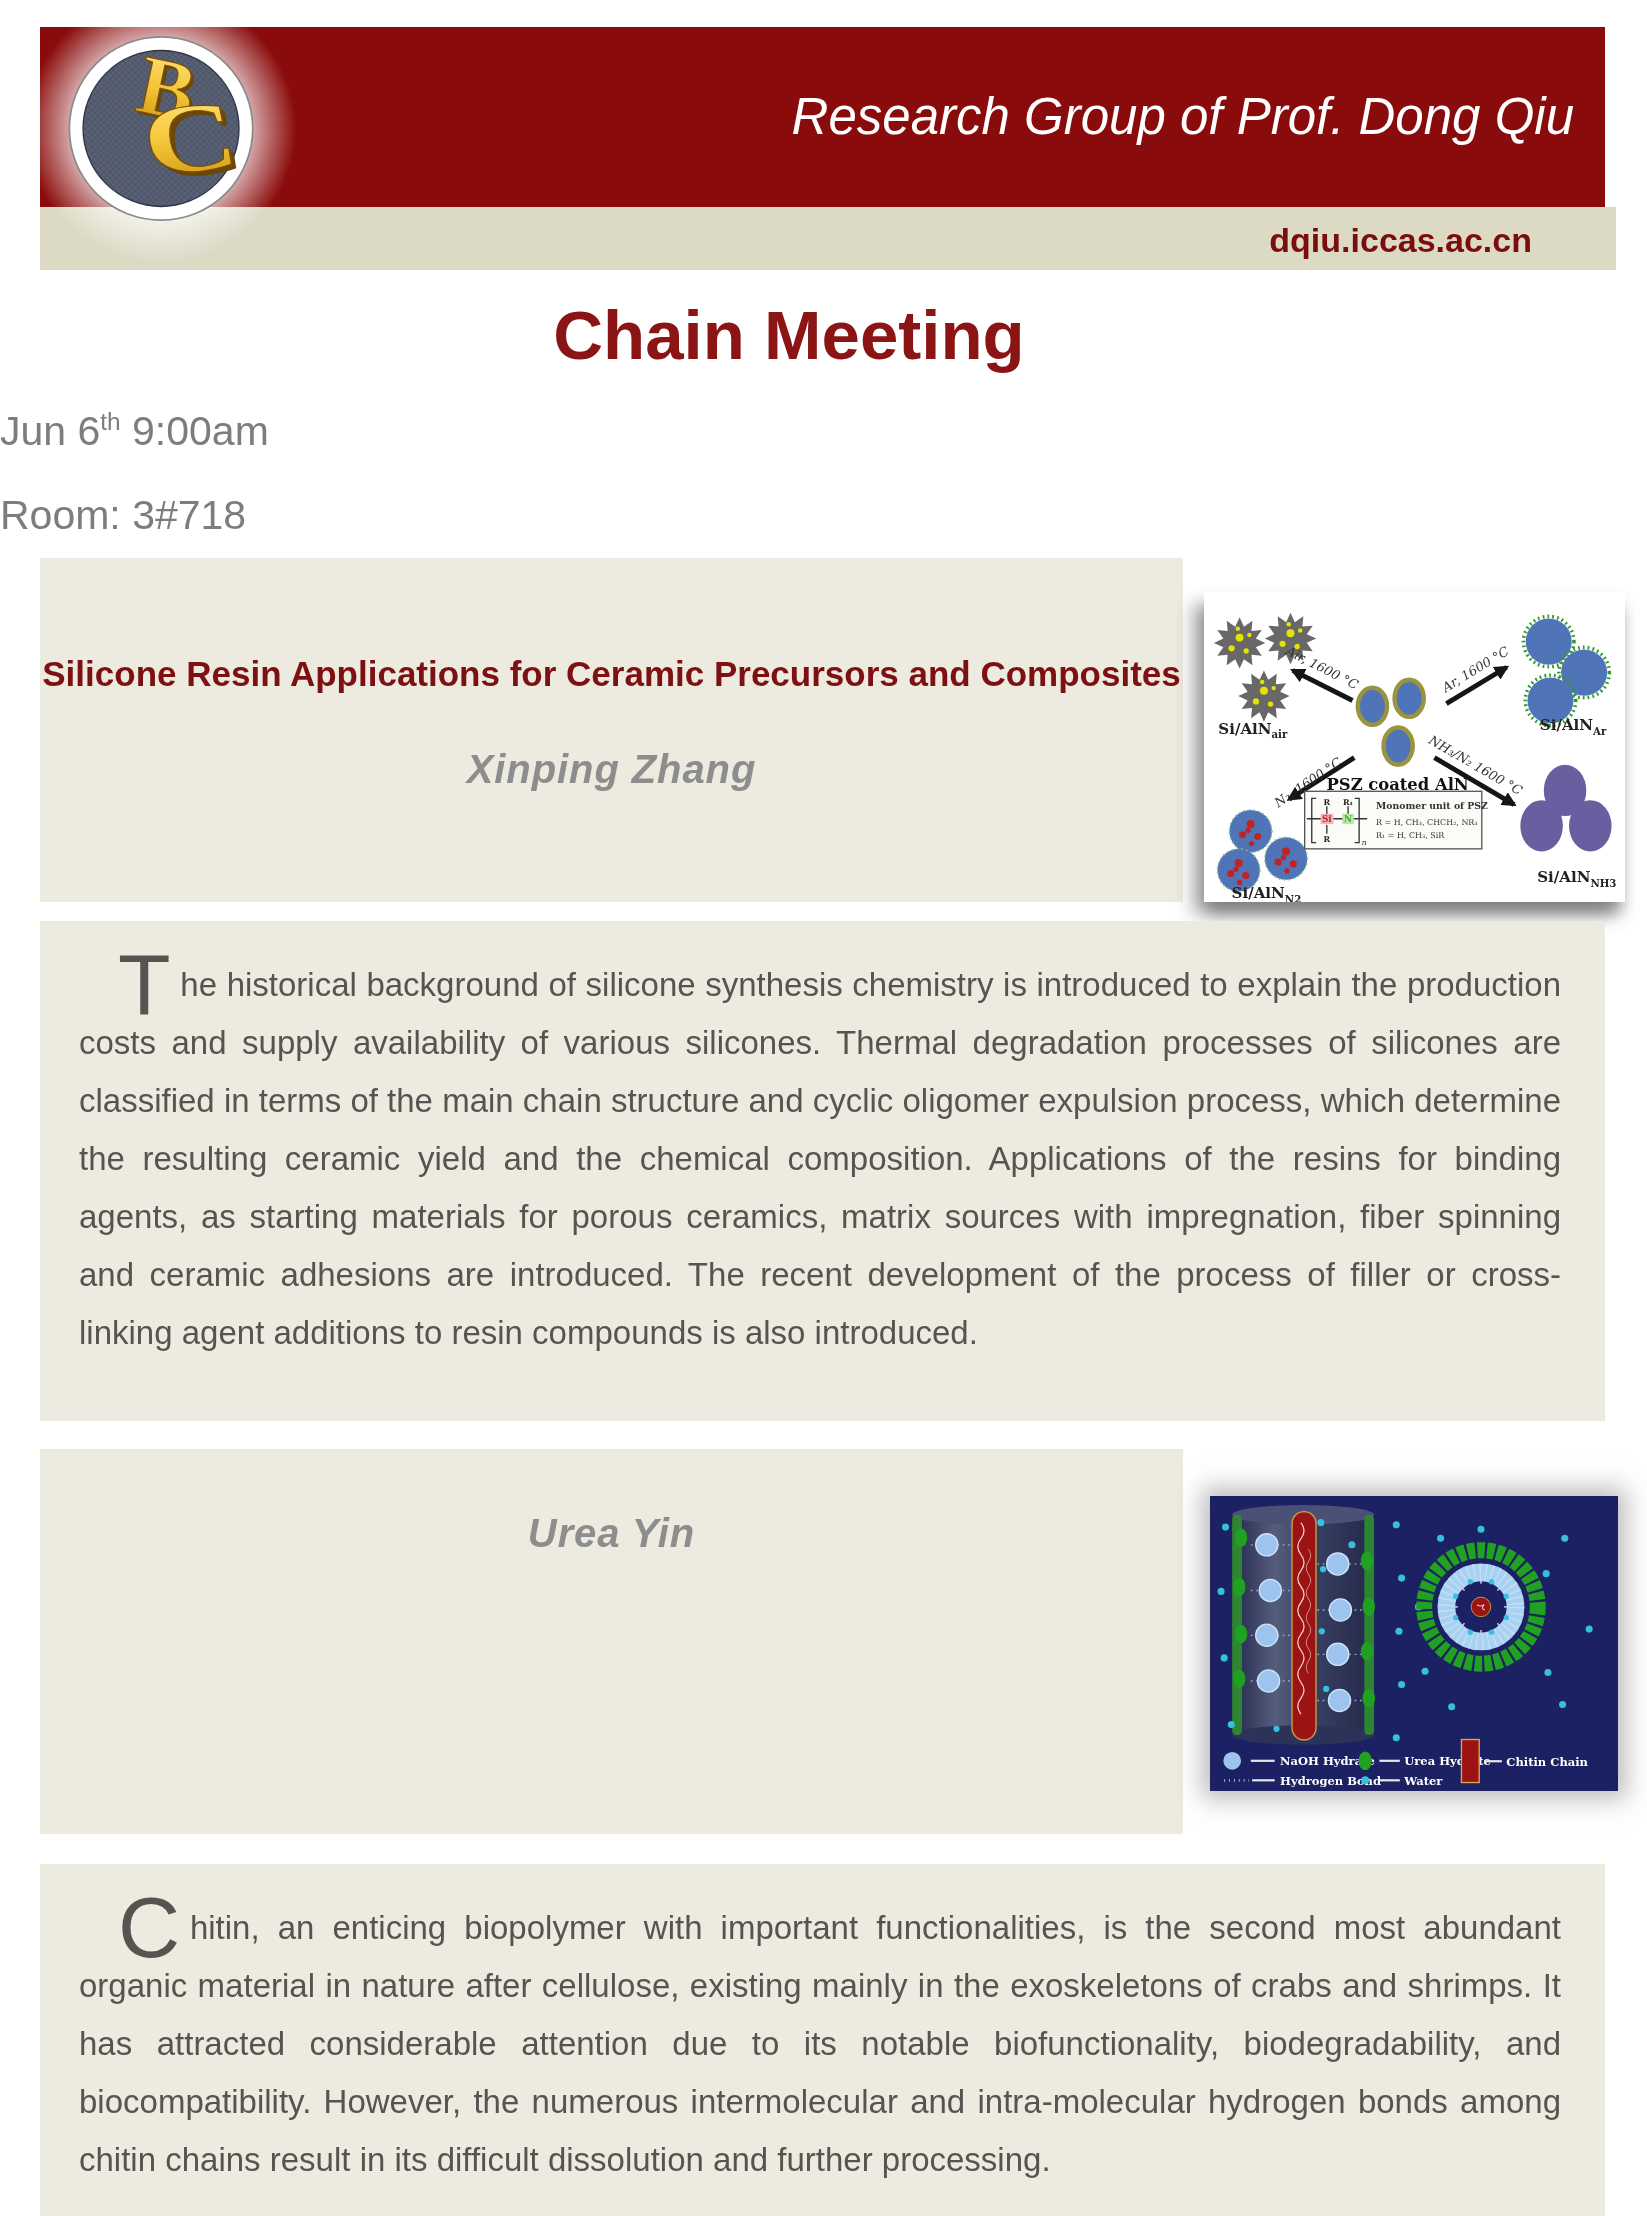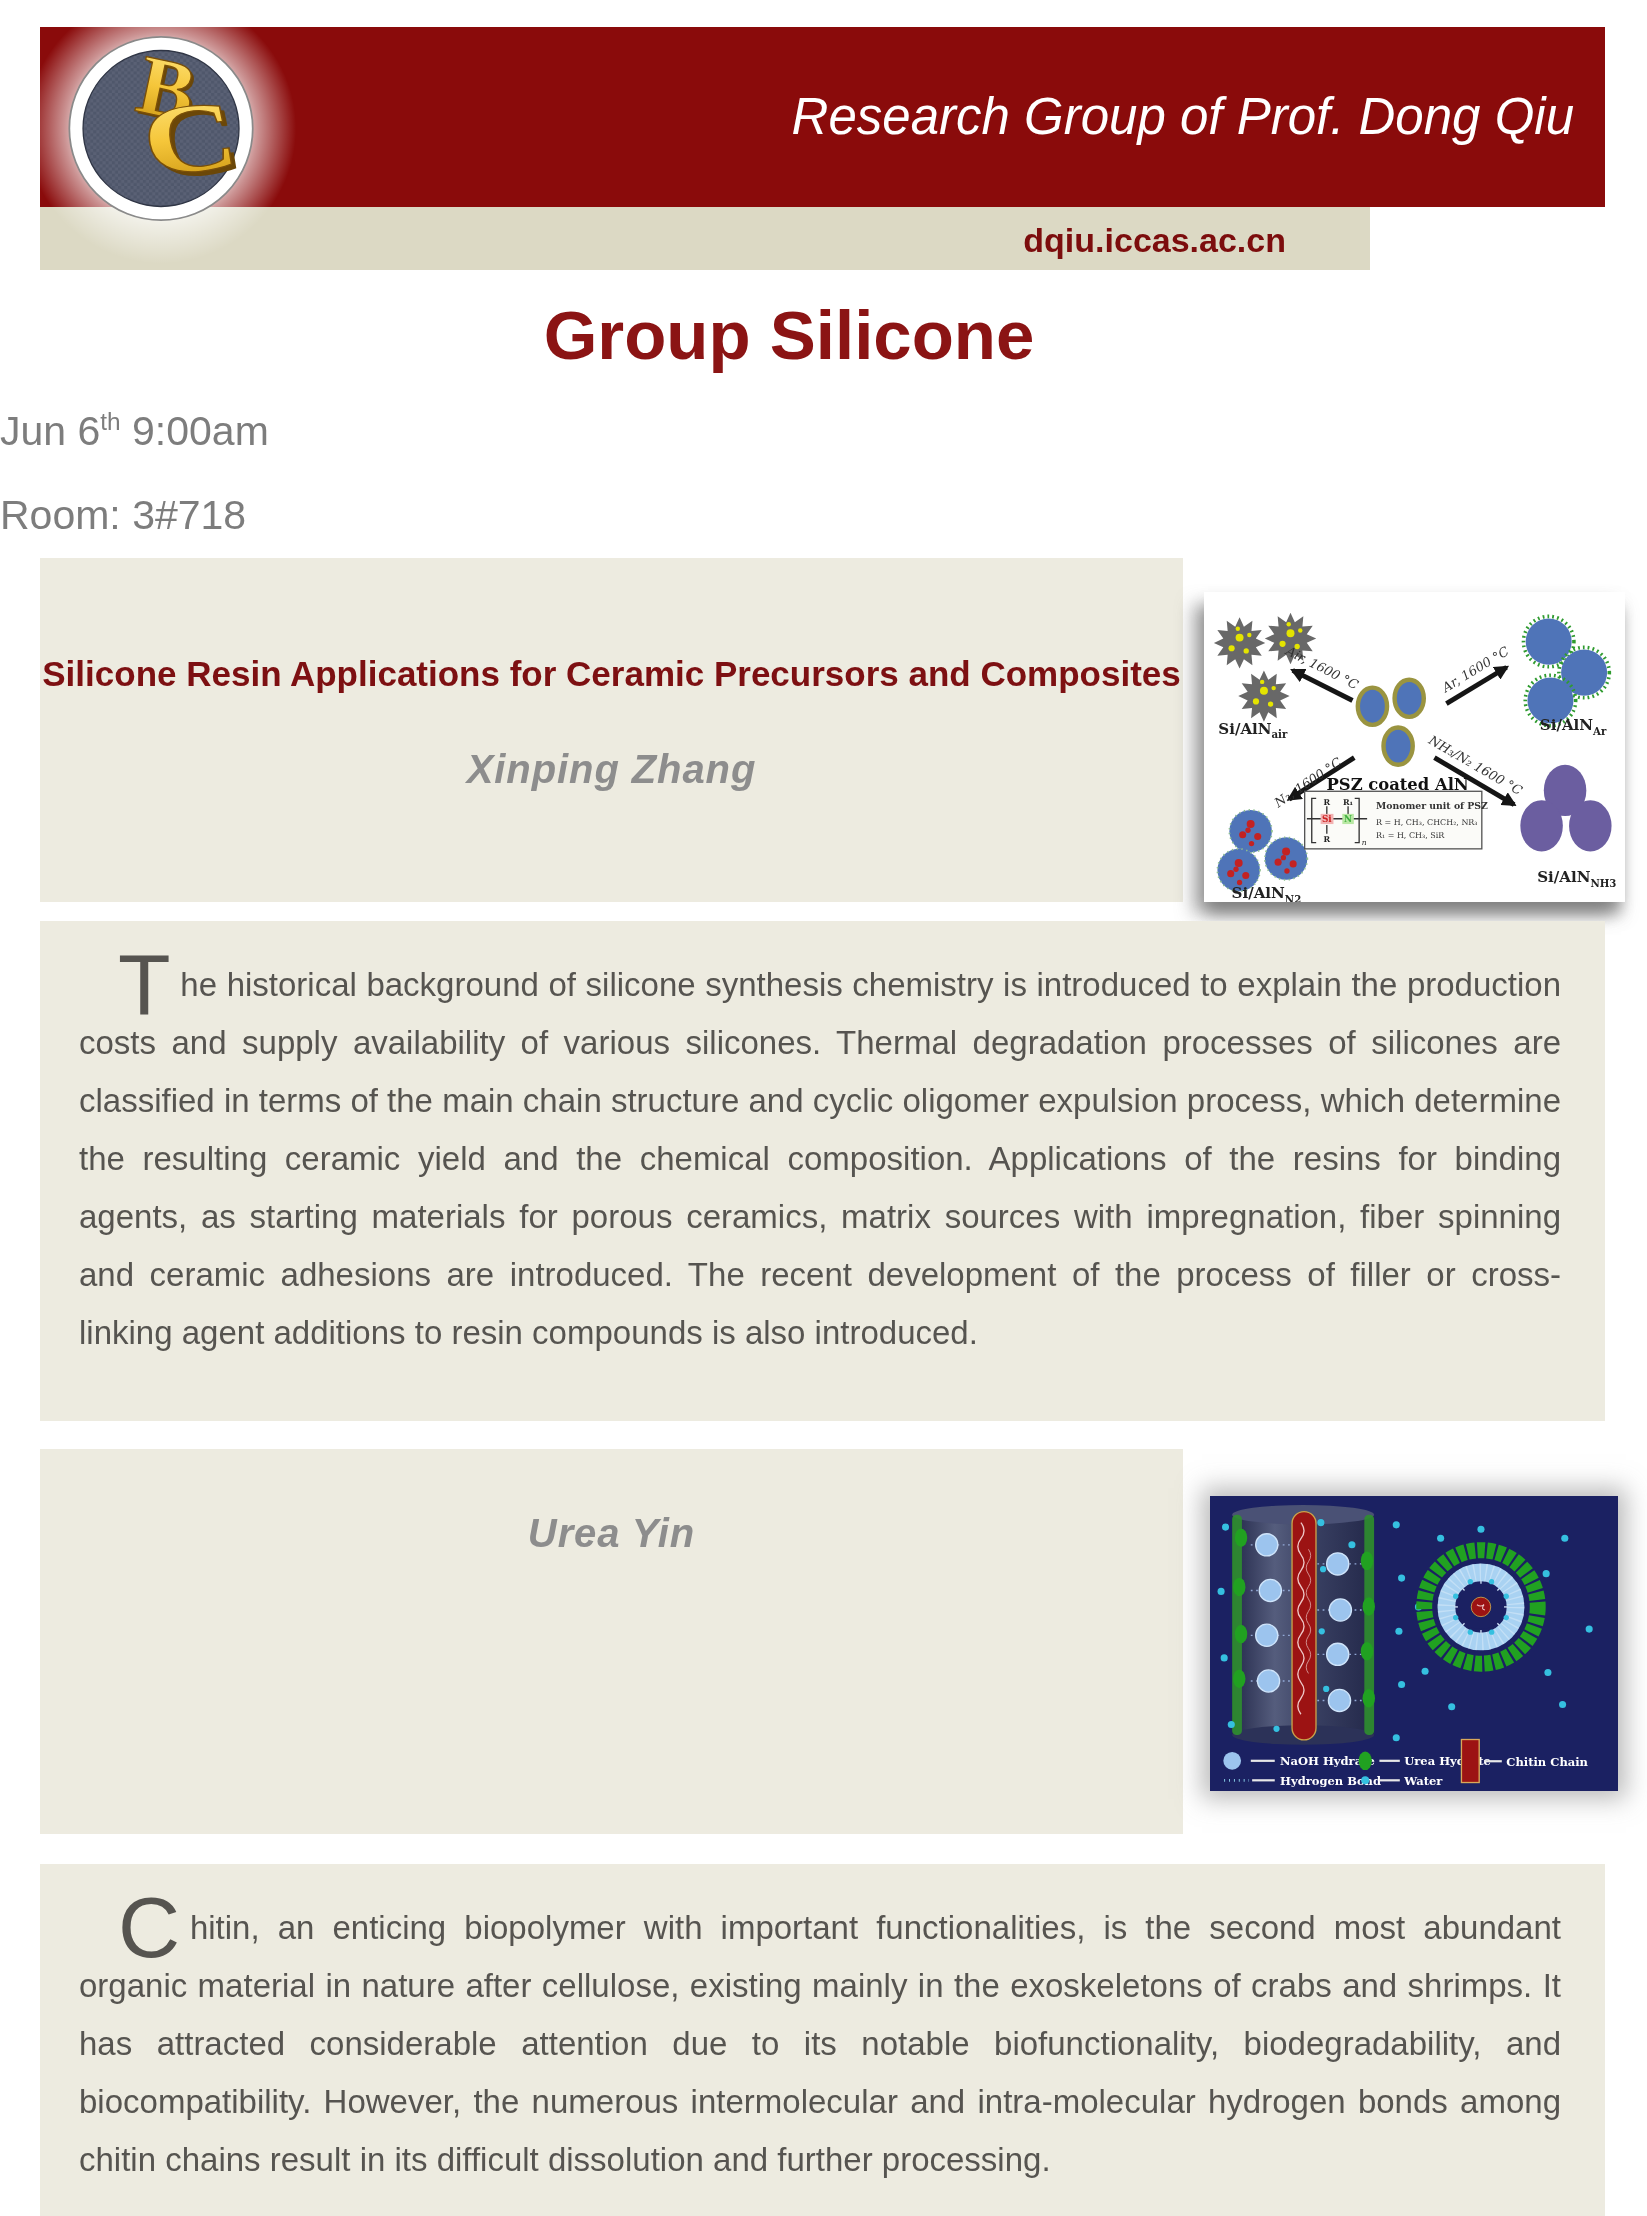--- a/index.html
+++ b/index.html
@@ -5,21 +5,21 @@
   * { margin:0; padding:0; box-sizing:border-box; }
   html,body { width:1647px; height:2436px; background:#ffffff; }
   body { font-family:"Liberation Sans", sans-serif; position:relative; overflow:hidden; }
   .abs { position:absolute; }
 
   
   .header-banner { left:40px; top:26.6px; width:1565px; height:180px; background:#8a0b0b; }
   .header-title { position:absolute; left:222px; top:0; width:1312px; height:180px;
                   line-height:180px; text-align:right; color:#ffffff;
                   font-size:51px; font-weight:normal; font-style:italic; white-space:nowrap; }
-  .url-strip { left:40px; top:207px; width:1330px; height:63px; background:#dcd9c4; }
+  .url-strip { left:40px; top:207px; width:1576px; height:63px; background:#dcd9c4; }
   .url-text { position:absolute; right:84px; top:0; height:63px; line-height:66px;
               font-size:34px; font-weight:bold; color:#7c0d0d; }
 
   .logo-svg { left:0; top:0; width:346px; height:319px; }
 
   
   .meeting-title { left:0; top:296px; width:1578px; text-align:center;
                    font-size:69px; font-weight:bold; color:#8b1414; }
   .meeting-date, .meeting-room { left:0; width:1578px; 
                    font-size:41px; font-weight:normal; color:#7d7d7d; }
@@ -88,21 +88,21 @@
   <circle cx="363" cy="290" r="207" fill="#ffffff" stroke="#8a8a8a" stroke-width="4"></circle>
   <circle cx="363" cy="290" r="176" fill="url(#chk)" stroke="#2f3545" stroke-width="3"></circle>
   <g font-family="Liberation Serif, serif" font-weight="bold">
     <text x="369" y="268" font-size="190" fill="#6b4708" text-anchor="middle" transform="rotate(12 369 268)">B</text>
     <text x="363" y="262" font-size="190" fill="url(#gold)" stroke="#7a4f08" stroke-width="3" text-anchor="middle" transform="rotate(12 363 262)">B</text>
     <text x="372" y="432" font-size="240" fill="#6b4708" text-anchor="middle" transform="translate(6,6) scale(1.22,0.92) rotate(-8 305 470)">C</text>
     <text x="368" y="428" font-size="240" fill="url(#gold)" stroke="#7a4f08" stroke-width="3" text-anchor="middle" transform="scale(1.22,0.92) rotate(-8 301 466)">C</text>
   </g>
 </svg>
 
-<div class="abs meeting-title">Group Silicone</div>
+<div class="abs meeting-title">Chain Meeting</div>
 <div class="abs meeting-date"><span>Jun 6</span><sup>th</sup>&nbsp;<span>9:00am</span></div>
 <div class="abs meeting-room">Room: 3#718</div>
 
 <div class="abs talk-box" id="talk1">
   <div class="talk-title">Silicone Resin Applications for Ceramic Precursors and Composites</div>
   <div class="talk-speaker">Xinping Zhang</div>
 </div>
 
 <div class="abs figure1">
   <svg viewBox="0 0 950 700" font-family="DejaVu Serif, serif">

